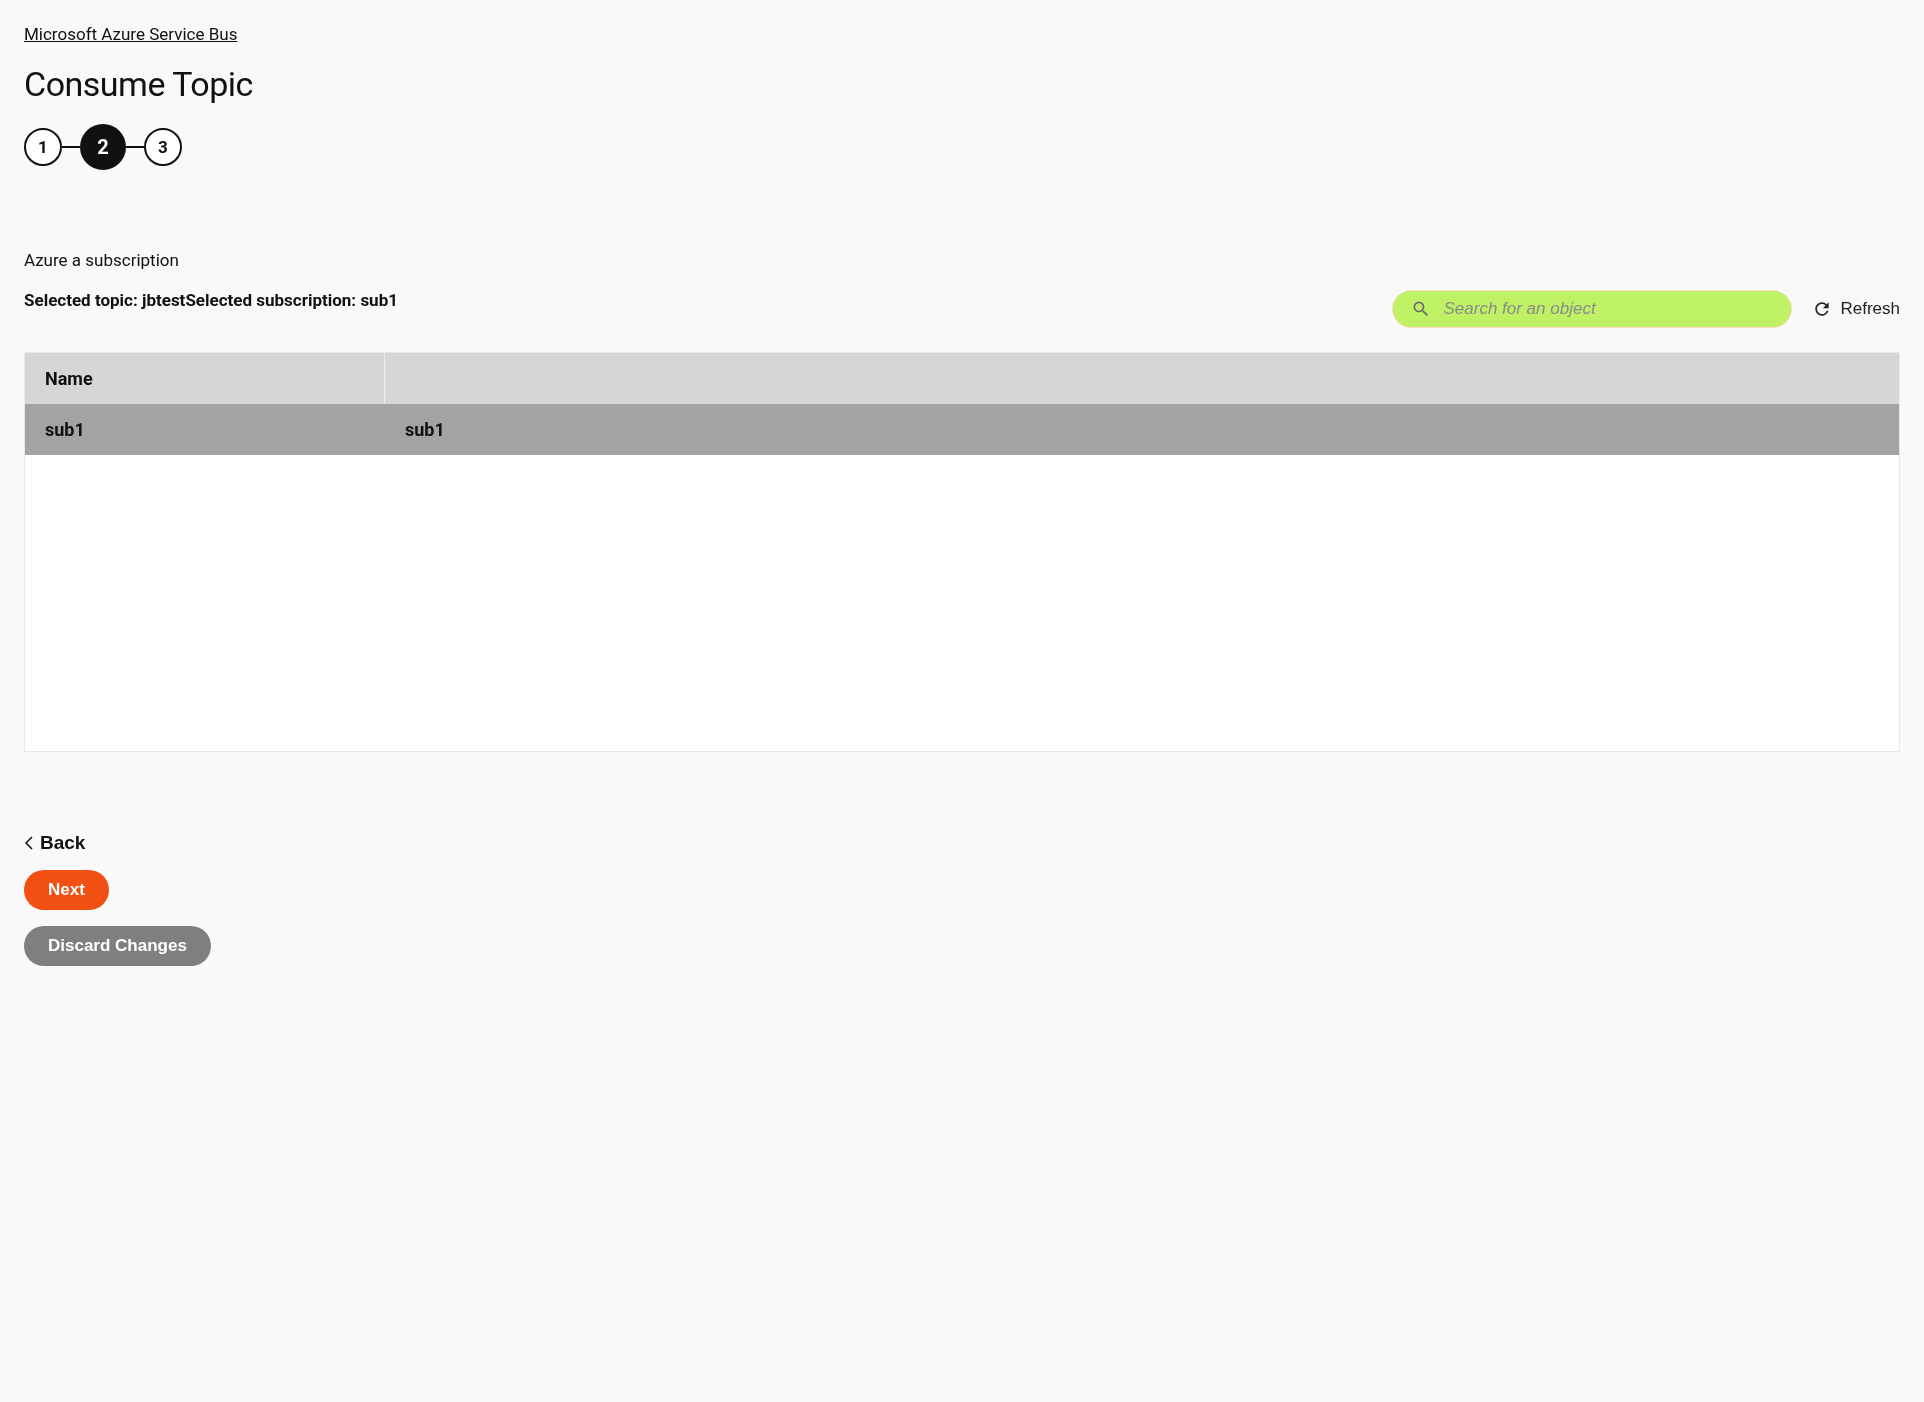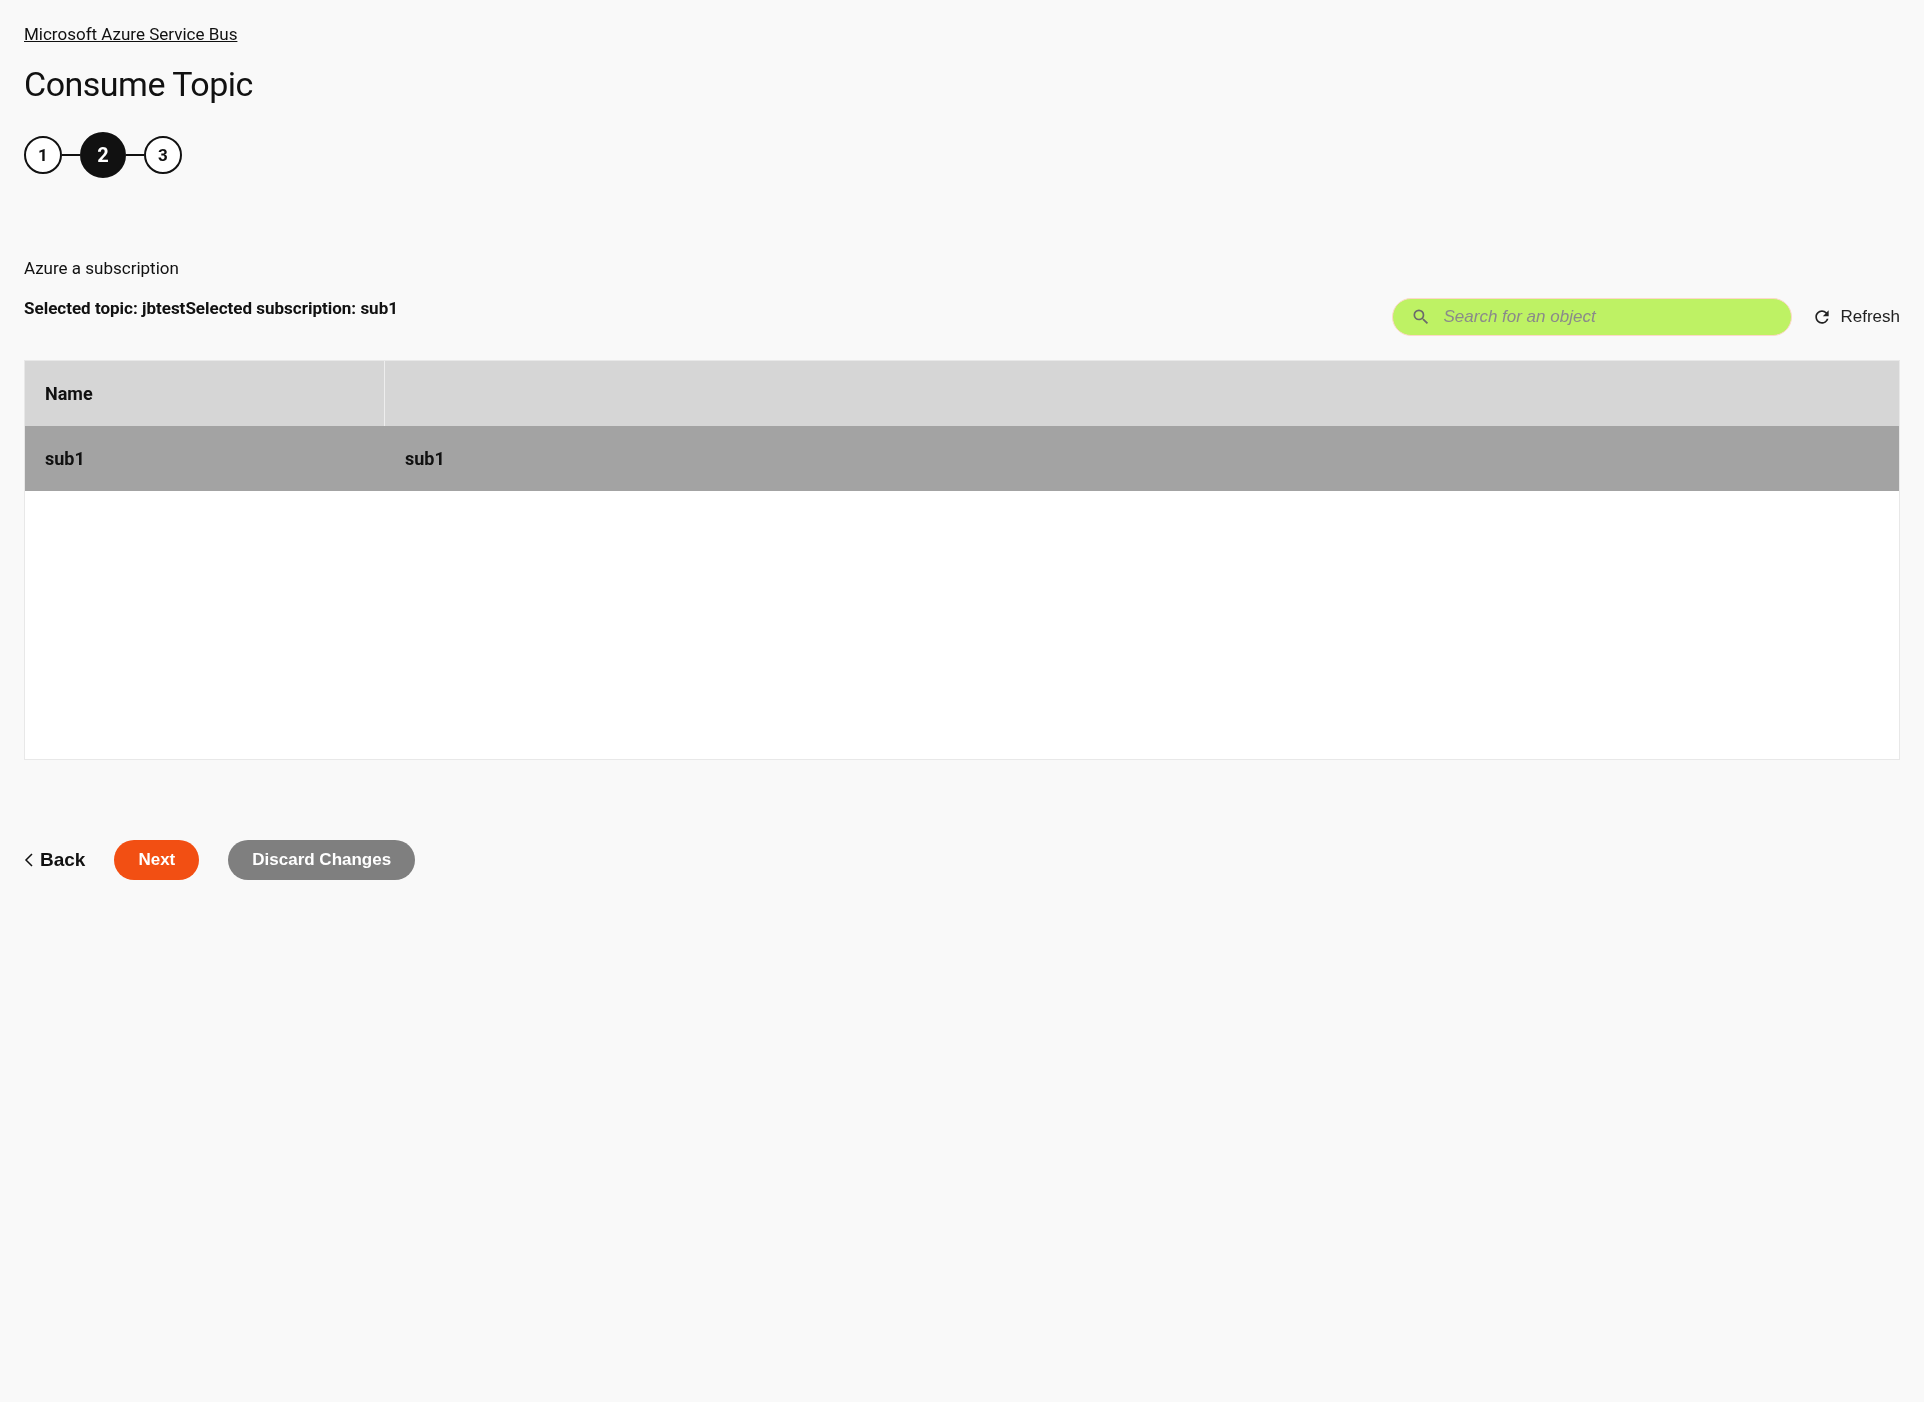--- a/index.html
+++ b/index.html
@@ -12,21 +12,21 @@
     }
     a.breadcrumb {
       color: #111;
       text-decoration: underline;
       font-size: 17px;
     }
     h1.page-title {
       font-size: 34px;
       font-weight: 400;
       margin-top: 20px;
-      margin-bottom: 28px;
+      margin-bottom: 20px;
       letter-spacing: -0.5px;
     }
     .stepper { display: flex; align-items: center; margin-bottom: 80px; }
     .step {
       width: 38px; height: 38px;
       border-radius: 50%;
       border: 2px solid #111;
       display: flex; align-items: center; justify-content: center;
       font-weight: 700; font-size: 17px;
       background: #fff;
@@ -81,38 +81,38 @@
       background: #fff;
       margin-top: 24px;
       height: 400px;
       overflow: hidden;
     }
     .table-header {
       display: flex;
       background: #d6d6d6;
     }
     .th, .td {
-      padding: 22px 20px;
+      padding: 15px 20px;
       font-size: 18px;
     }
     .th { font-weight: 700; }
     .col-name { width: 360px; flex-shrink: 0; border-right: 1px solid #eee; }
     .col-desc { flex: 1; }
     .table-row {
       display: flex;
       cursor: pointer;
     }
     .table-row.selected {
       background: #a3a3a3;
       font-weight: 700;
     }
     .table-row .col-name { border-right: none; }
     .footer {
       margin-top: 80px;
-      display: flex; align-items: center; gap: 29px;
+      display: flex; align-items: flex-start; gap: 16px; flex-direction: column;
     }
     .back-btn {
       background: none; border: none; cursor: pointer;
       font-size: 19px; font-weight: 700; color: #111;
       display: flex; align-items: center; gap: 6px;
     }
     .next-btn {
       background: #f24f13; color: #fff;
       border: none; border-radius: 24px;
       padding: 10px 24px;

